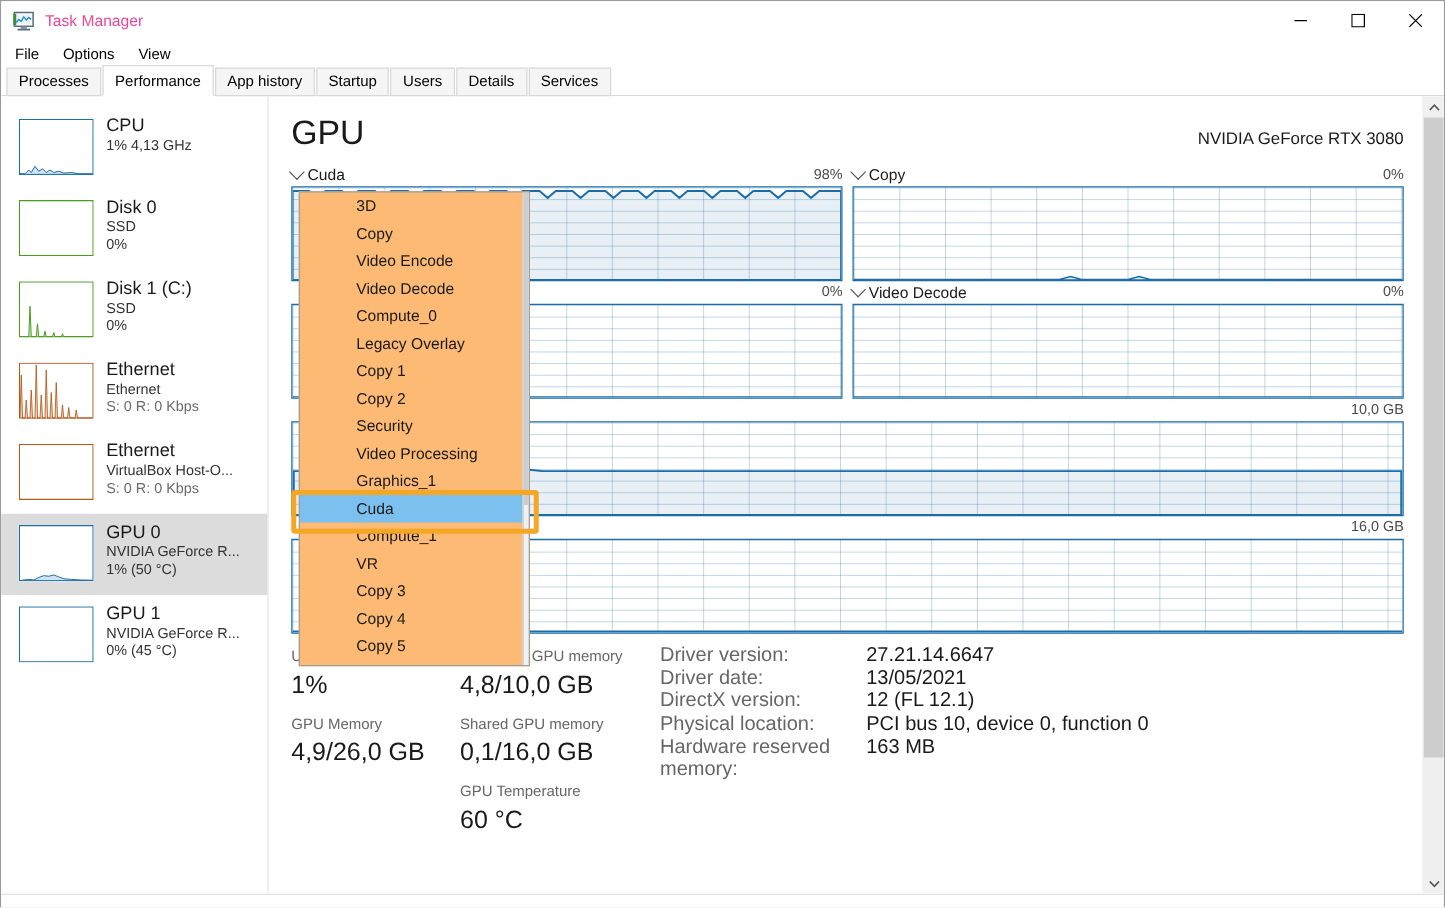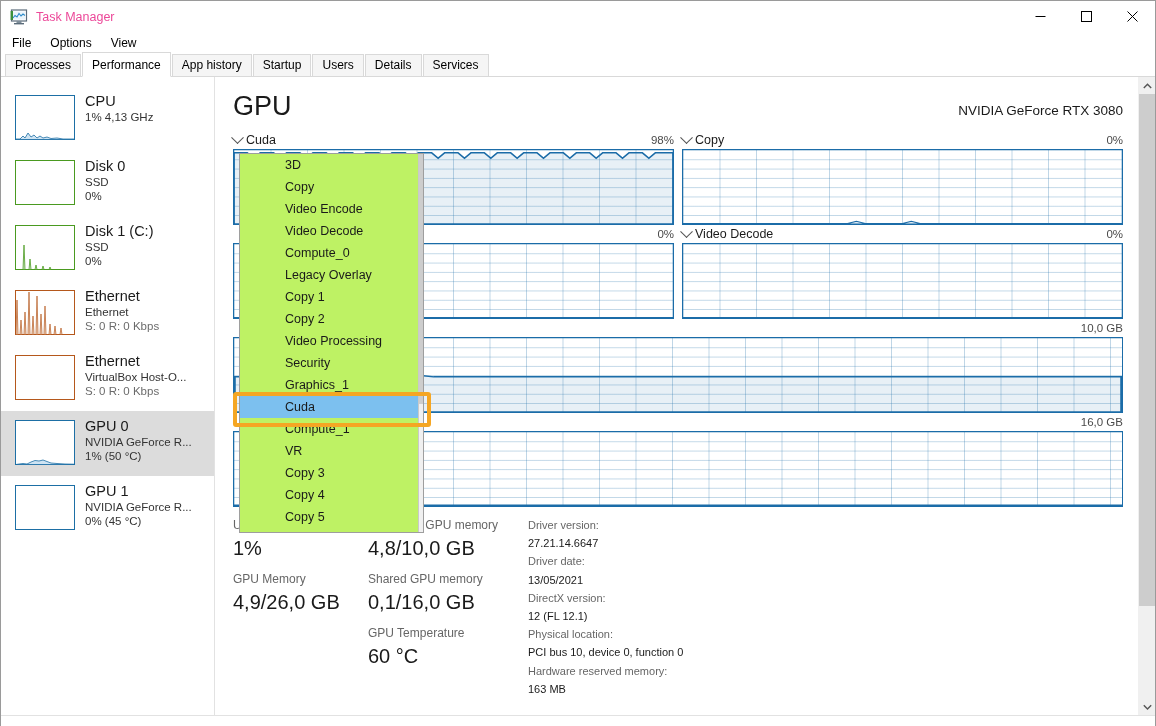--- a/index.html
+++ b/index.html
@@ -176,21 +176,21 @@
     position: relative;
     display: flex;
     padding: 8px 0 0 0;
     font-size: 12px;
   }
   .col1 { width: 135px; }
   .col2 { width: 160px; }
   .col3 { flex: 1 1 auto; padding-top: 1px; }
   .stat-label { color: #666; font-size: 12px; line-height: 20px; }
   .stat-value { color: #1a1a1a; font-size: 20px; line-height: 27px; margin-bottom: 7px; }
-  .info-row { display: flex; line-height: 18.2px; font-size: 11px; flex-direction: column; }
+  .info-row { display: flex; line-height: 18.2px; font-size: 16px; }
   .info-key { width: 165px; color: #666; }
   .info-val { color: #1a1a1a; }
 
   
   .vscroll {
     position: absolute; top: 0; right: 0; bottom: 0;
     width: 17px; background: #f0f0f0;
     border-left: 1px solid #f0f0f0;
   }
   .vs-arrow {
@@ -200,21 +200,21 @@
   .vs-thumb {
     position: absolute; left: 0; right: 0; top: 17px;
     height: 512px; background: #cdcdcd;
   }
 
   
   .dropdown {
     position: absolute;
     left: 238px; top: 152px;
     width: 185px; height: 380px;
-    background: #bef264;
+    background: #fdba74;
     border: 1px solid #9e9e9e;
     z-index: 40;
     overflow: hidden;
   }
   .dd-list { position: relative; }
   .dd-item {
     height: 22px;
     display: flex; align-items: center;
     padding-left: 45px;
     font-size: 12.5px;
@@ -554,22 +554,22 @@
   <div class="dropdown">
     <div class="dd-list">
       <div class="dd-item">3D</div>
       <div class="dd-item">Copy</div>
       <div class="dd-item">Video Encode</div>
       <div class="dd-item">Video Decode</div>
       <div class="dd-item">Compute_0</div>
       <div class="dd-item">Legacy Overlay</div>
       <div class="dd-item">Copy 1</div>
       <div class="dd-item">Copy 2</div>
+      <div class="dd-item">Security</div>
       <div class="dd-item">Video Processing</div>
-      <div class="dd-item">Security</div>
       <div class="dd-item">Graphics_1</div>
       <div class="dd-item selected">Cuda</div>
       <div class="dd-item">Compute_1</div>
       <div class="dd-item">VR</div>
       <div class="dd-item">Copy 3</div>
       <div class="dd-item">Copy 4</div>
       <div class="dd-item">Copy 5</div>
     </div>
     <div class="dd-scroll">
         <i></i>

